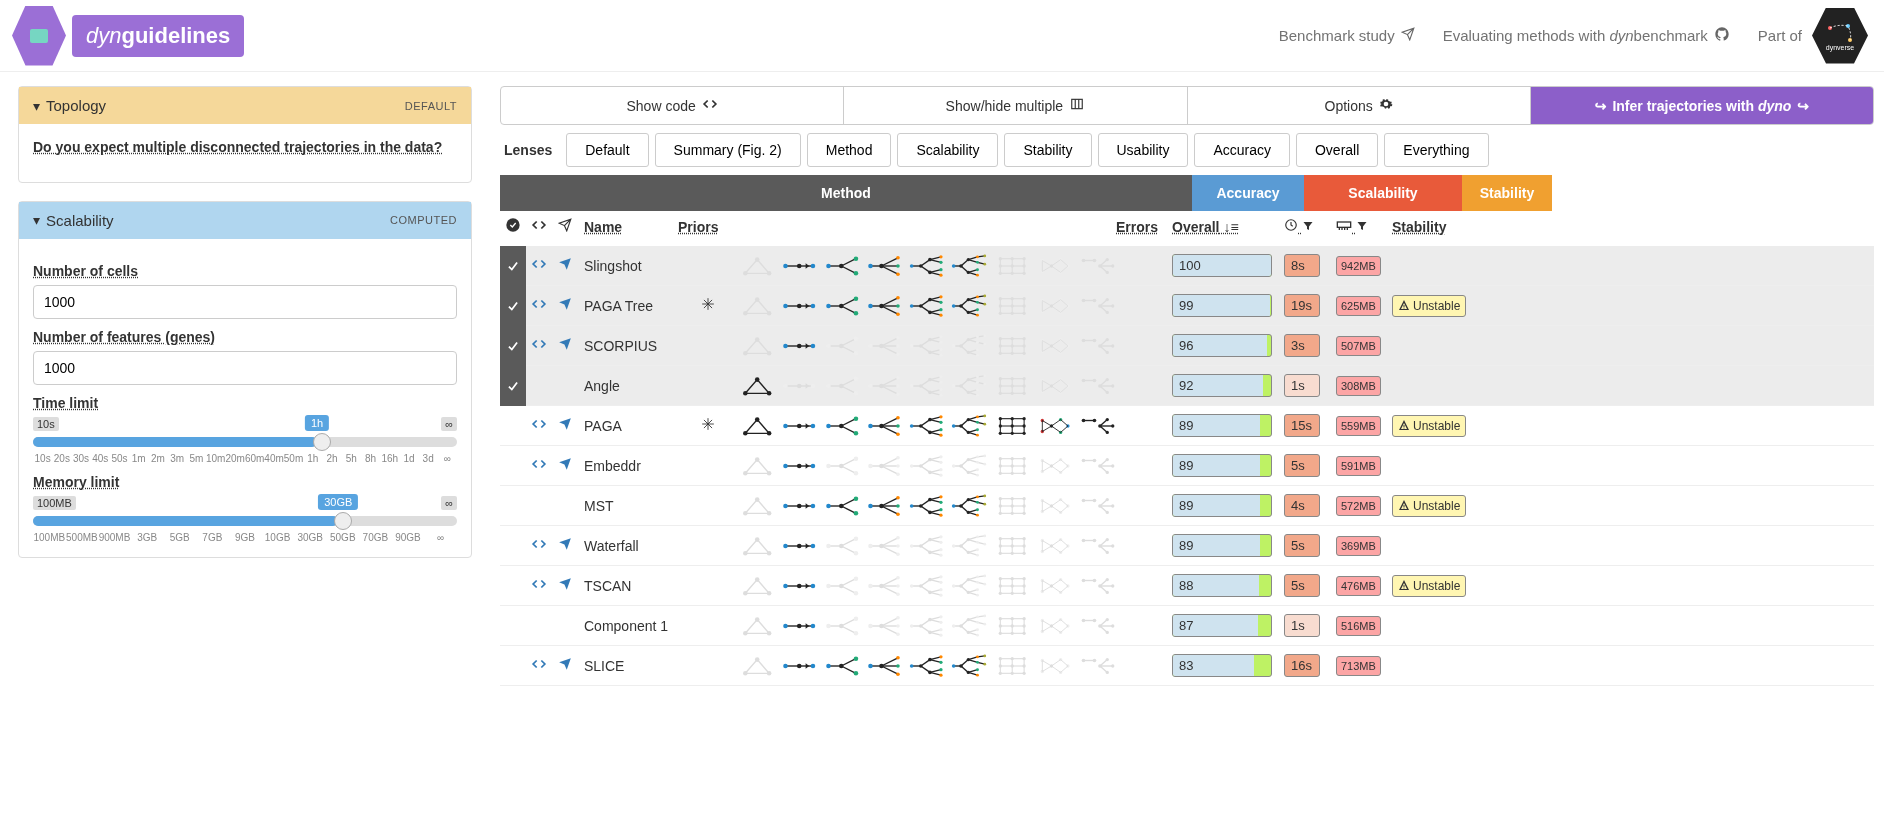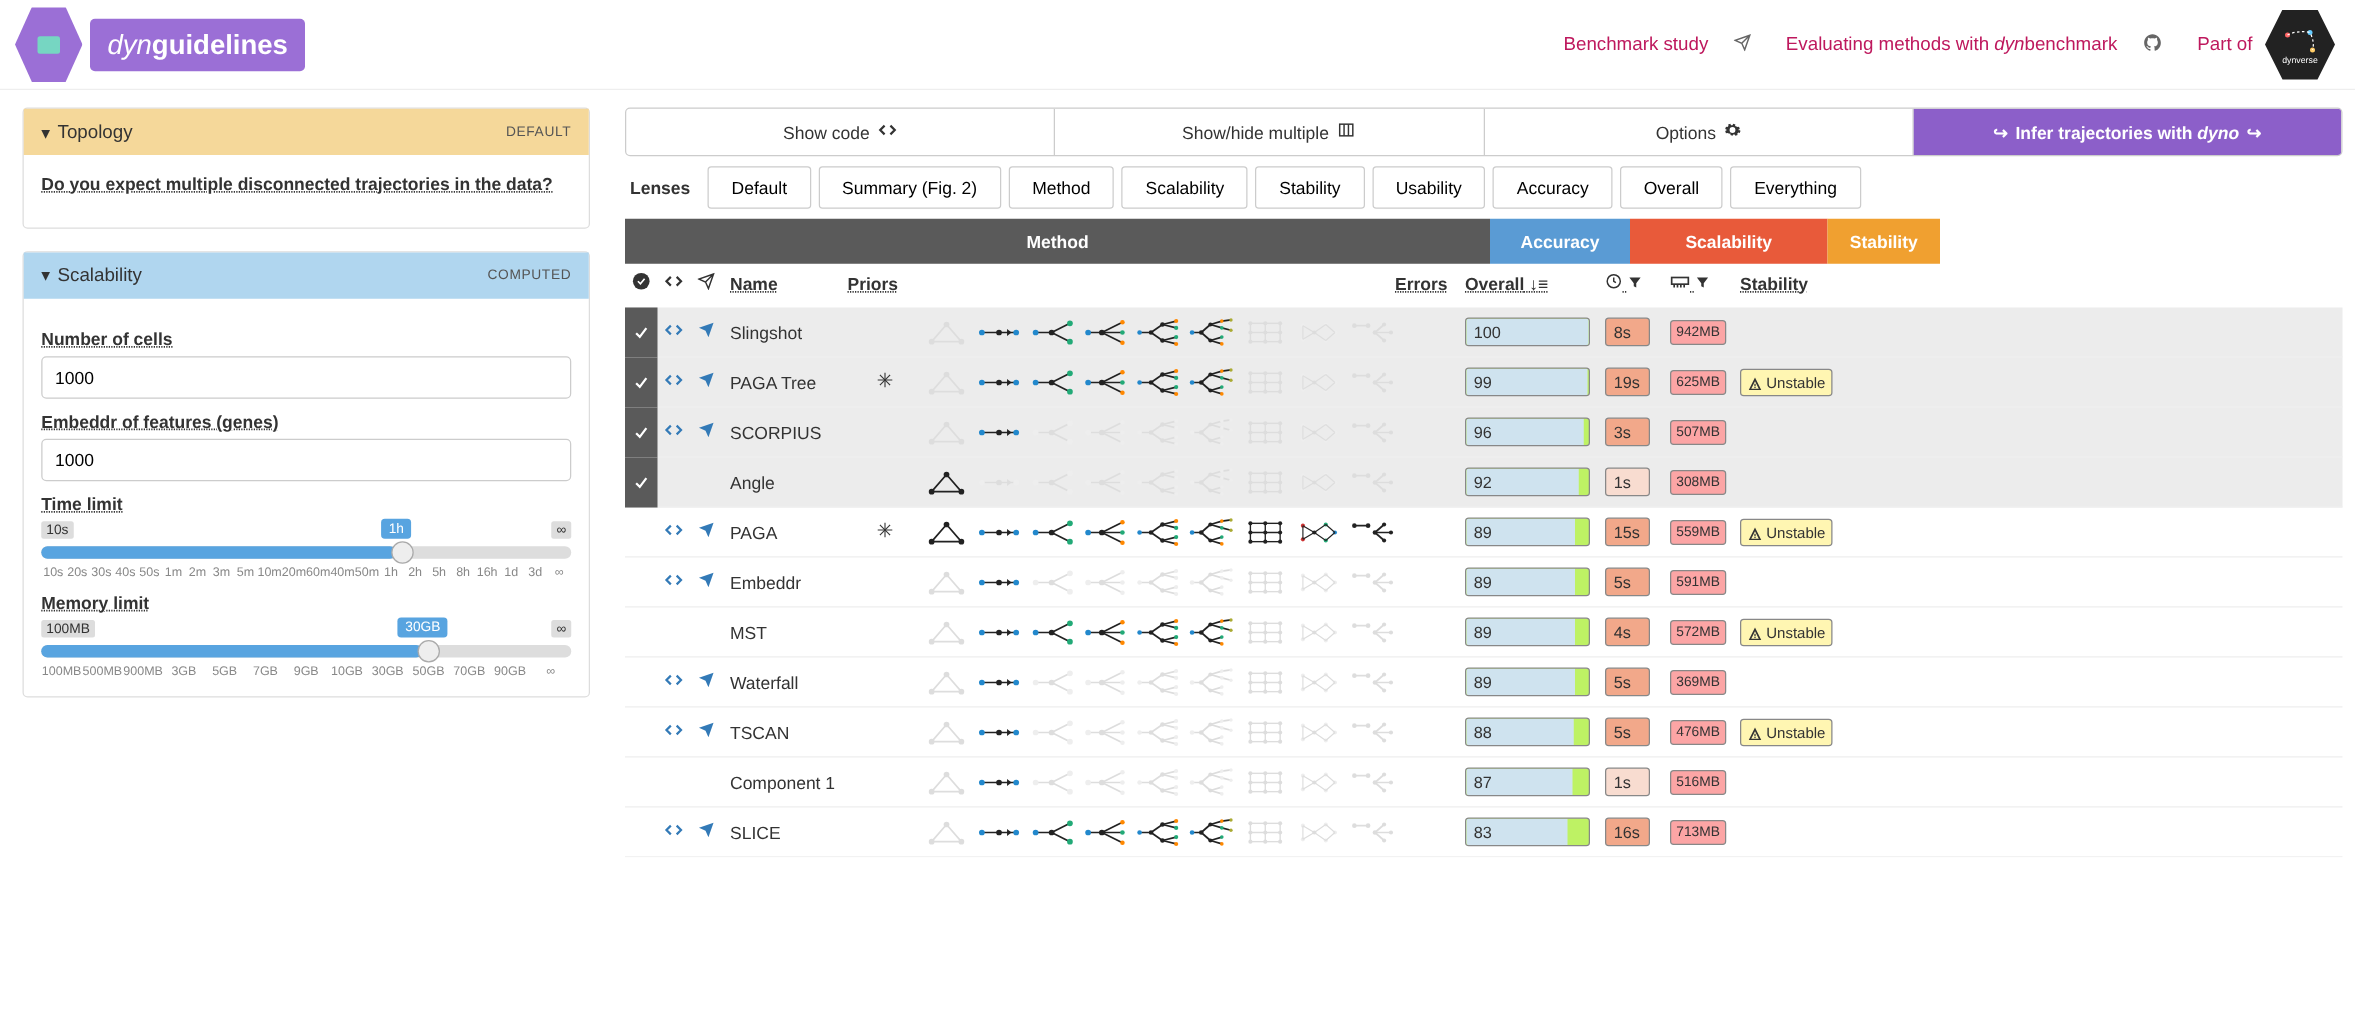--- a/index.html
+++ b/index.html
@@ -7,21 +7,21 @@
 .topbar { display: flex; align-items: center; height: 72px; background: #fff; border-bottom: 1px solid #eee; }
 .logo-area { display: flex; align-items: center; padding: 0 12px; }
 .hex-logo { width: 54px; height: 60px; background: #9b6fd6; clip-path: polygon(25% 0%, 75% 0%, 100% 50%, 75% 100%, 25% 100%, 0% 50%); position: relative; margin-right: 6px; display:flex; align-items:center; justify-content:center;}
 .hex-logo-inner { width:18px; height:14px; background:#76d6c2; border-radius:2px;}
 .logo-text { background: #9b6fd6; color: #fff; font-size: 22px; padding: 8px 14px; border-radius: 4px; font-style: italic; }
 .logo-text .thin { font-weight: 300; }
 .logo-text .bold { font-weight: 600; font-style:normal;}
 .nav-btn { background: #8c5fc9; color: #fff; height: 72px; padding: 0 22px; display: flex; align-items: center; font-size: 16px; font-weight: 500; cursor: pointer; margin-left:2px;}
 .nav-btn .icon { margin-left: 8px; }
 .topbar-spacer { flex: 1; }
-.toplink { color: #be185d; font-size: 15px; margin-right: 28px; cursor: pointer; display:flex; align-items:center; gap:20px;}
+.toplink { color: #737373; font-size: 15px; margin-right: 28px; cursor: pointer; display:flex; align-items:center; gap:6px;}
 .toplink em { font-style: italic; }
 .dynverse-badge { width: 56px; height: 56px; background: #222; clip-path: polygon(25% 0%, 75% 0%, 100% 50%, 75% 100%, 25% 100%, 0% 50%); margin-right: 16px; display:flex; align-items:center; justify-content:center; color:#fff; font-size:8px;}
 
 .layout { display: flex; }
 .sidebar { width: 490px; padding: 14px 18px; }
 .main { flex: 1; padding: 14px 10px 0 10px; overflow-x:hidden;}
 
 .panel { border: 1px solid #ddd; border-radius: 4px; margin-bottom: 18px; background:#fff;}
 .panel-header { padding: 10px 14px; display: flex; align-items: center; cursor: pointer; }
 .panel-header.topology { background: #f5d89a; }
@@ -85,21 +85,21 @@
 .overallcell { width: 112px; padding: 0 6px;}
 .overall-box { border: 1px solid #888; border-radius: 3px; padding: 3px 6px; font-size: 13px; position:relative; overflow:hidden; background:#bef264;}
 .overall-fill { position:absolute; left:0; top:0; bottom:0; background:#cfe3ef; z-index:0;}
 .overall-box span { position:relative; z-index:1;}
 .timecell { width: 52px; padding: 0 6px;}
 .time-box { background: #f2a88a; border: 1px solid #888; border-radius: 3px; padding: 3px 6px; font-size: 13px; display:inline-block; min-width:36px;}
 .time-box.light { background: #f8dcd0; }
 .memcell { width: 56px; padding: 0 6px;}
 .mem-box { border: 1px solid #888; border-radius: 3px; padding: 3px 4px; font-size: 11px; display:inline-block; background:#fca5a5;}
 .stabcell { width: 90px; padding: 0 6px;}
-.unstable-badge { background: #fff6b2; border: 1px solid #888; border-radius: 3px; padding: 3px 5px; font-size: 12px; display:inline-flex; align-items:flex-end; gap:3px;}
+.unstable-badge { background: #fff6b2; border: 1px solid #888; border-radius: 3px; padding: 3px 5px; font-size: 12px; display:inline-flex; align-items:flex-start; gap:3px;}
 
 .topo-icon { width:42px; height:24px; display:inline-block; position:relative;}
 .topo-icon svg { width:100%; height:100%;}
 </style>
 </head>
 <body>
 
 <div class="topbar">
   <div class="logo-area">
     <div class="hex-logo">
@@ -152,21 +152,21 @@
 
     <div class="panel">
       <div class="panel-header scalability">
         <span class="caret">▾</span>
         <span class="title">Scalability</span>
         <span class="tag">COMPUTED</span>
       </div>
       <div class="panel-body">
         <label class="field-label">Number of cells</label>
         <input class="text-input" value="1000" style="">
-        <label class="field-label">Embeddr of features (genes)</label>
+        <label class="field-label">Number of features (genes)</label>
         <input class="text-input" value="1000" style="">
 
         <label class="field-label">Time limit</label>
         <div class="slider-wrap">
           <div style="display:flex;justify-content:space-between;font-size:11px;">
             <span style="background:#ddd;padding:1px 4px;border-radius:2px;">10s</span>
             <span style="background:#ddd;padding:1px 4px;border-radius:2px;">∞</span>
           </div>
           <div class="slider-rail">
             <div class="slider-fill" style="width:67%;"></div>

